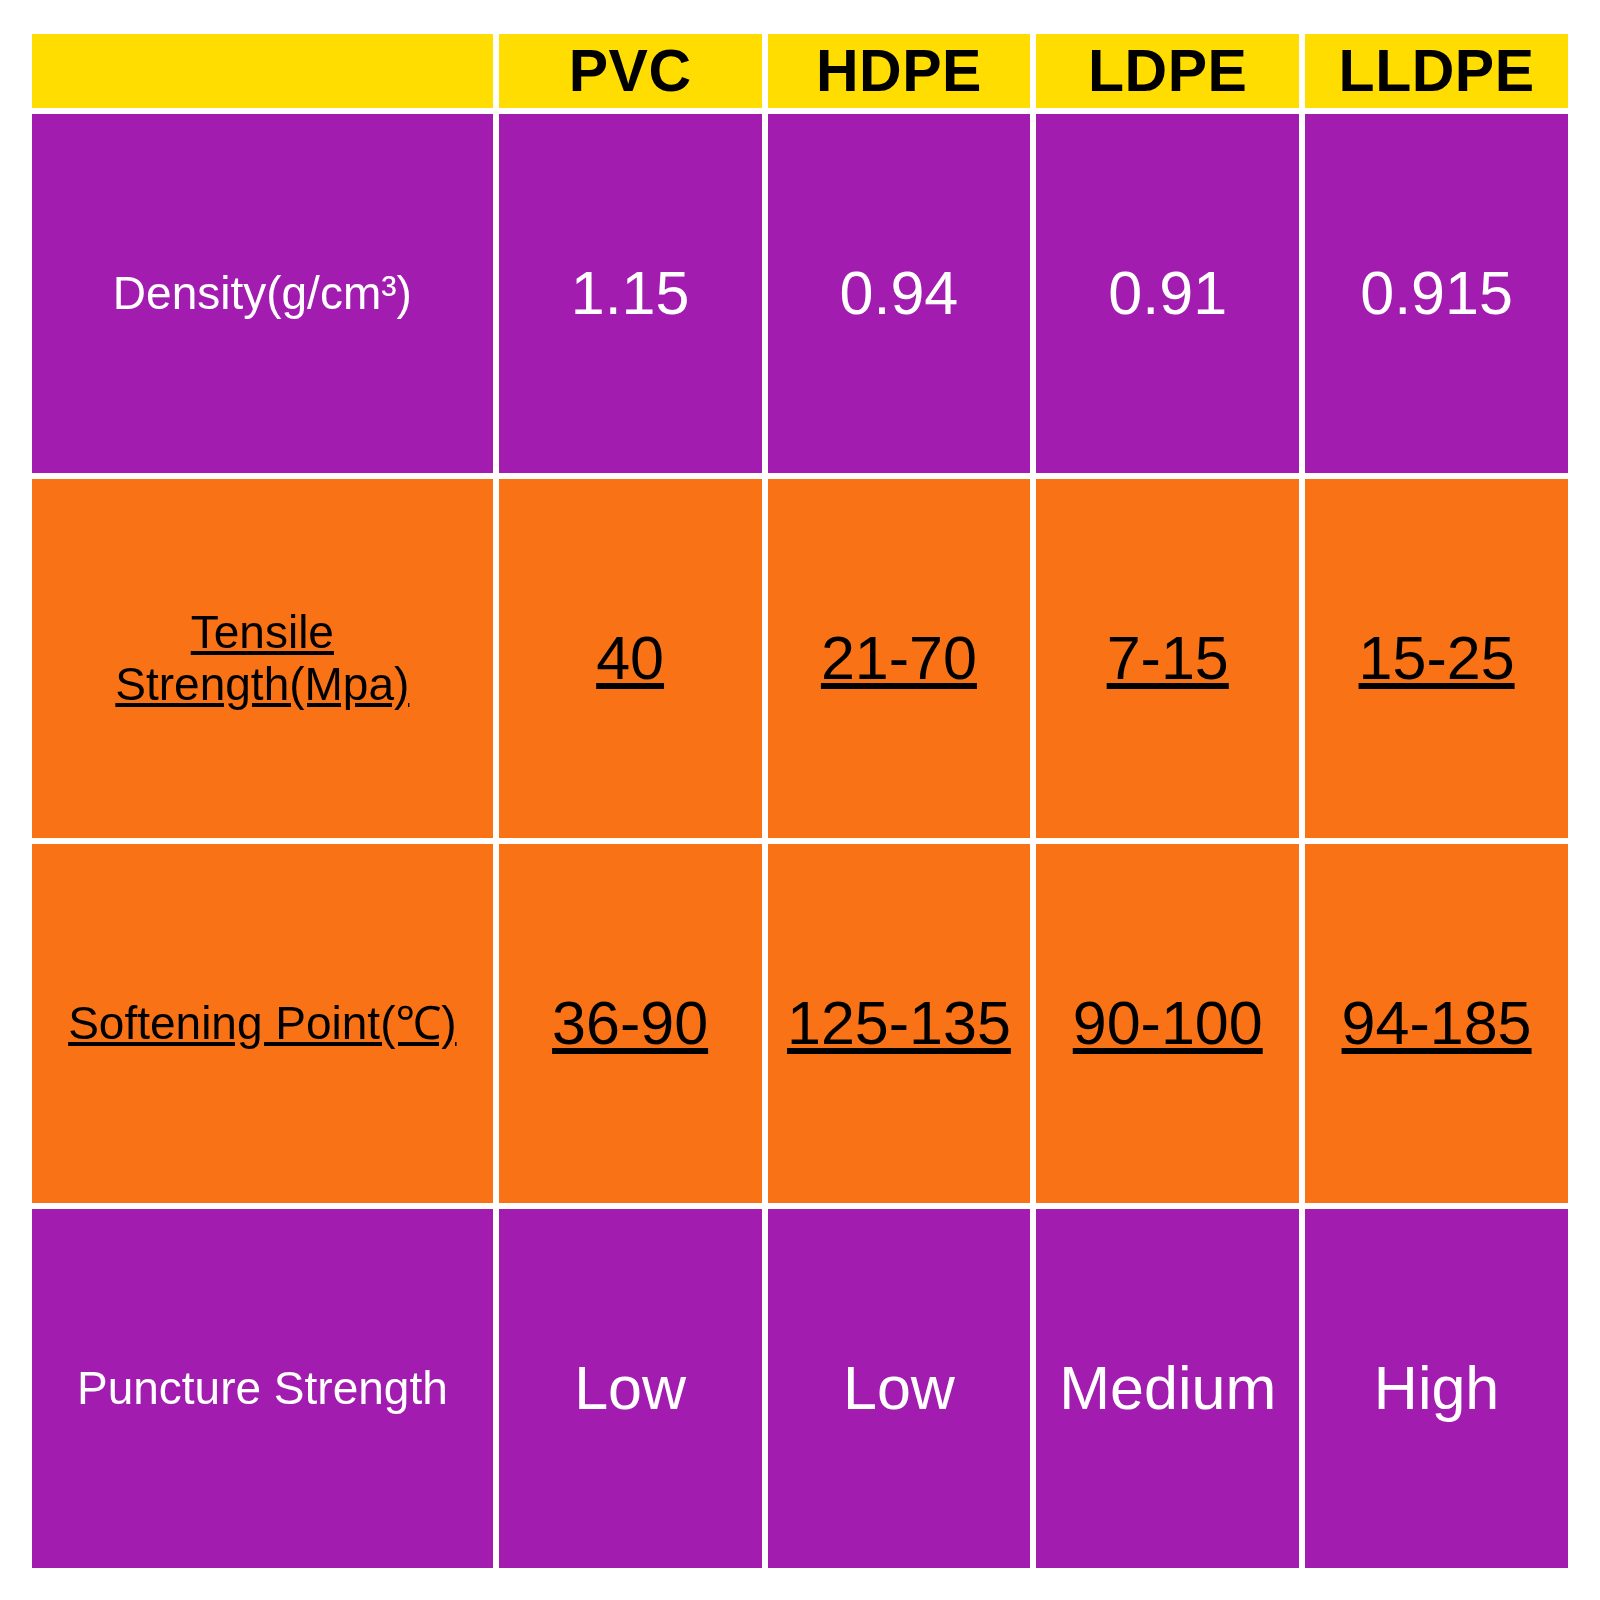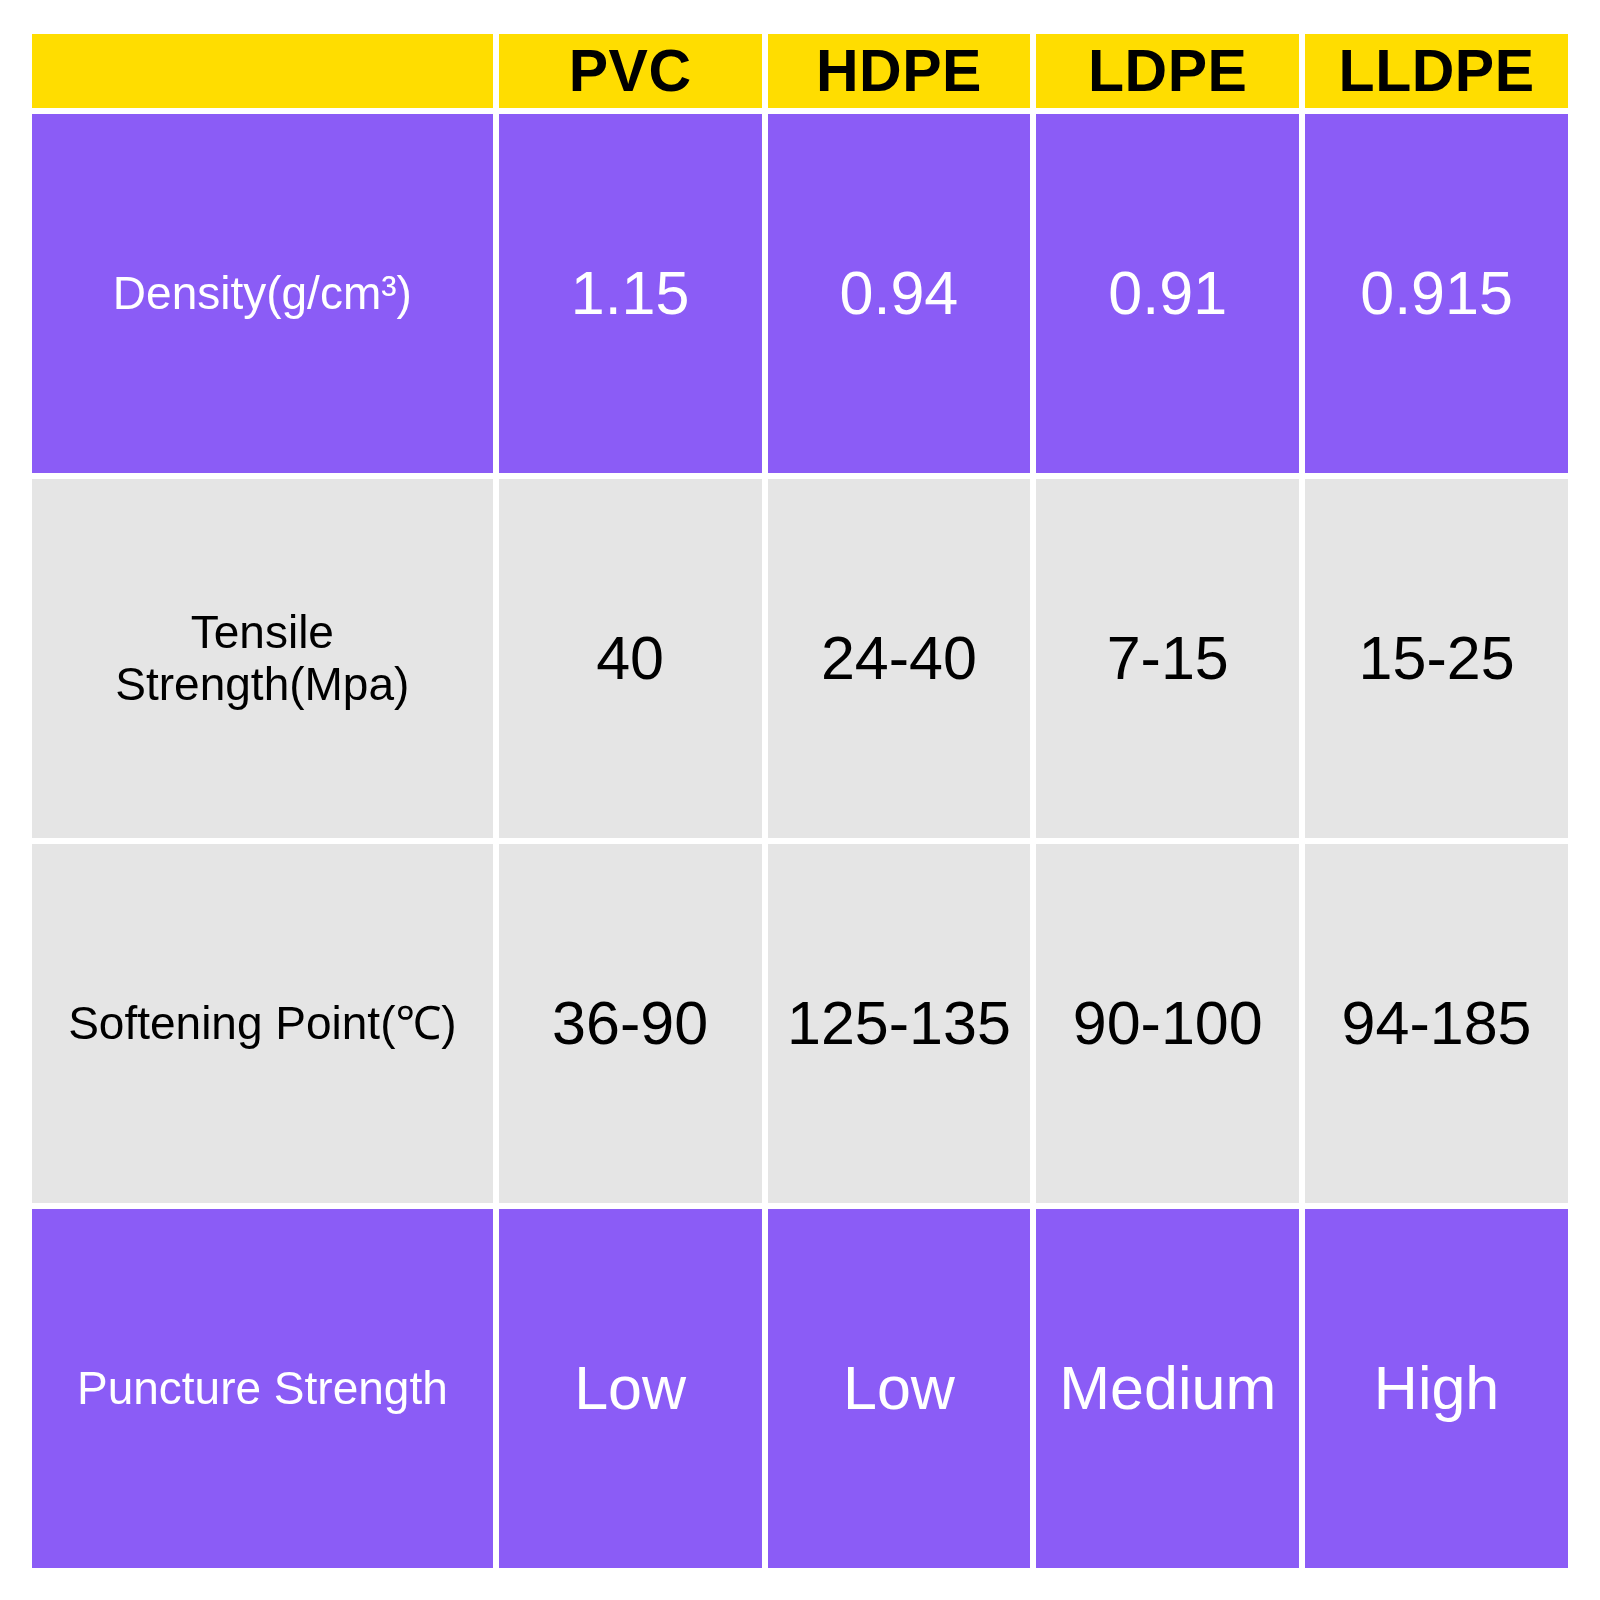--- a/index.html
+++ b/index.html
@@ -46,26 +46,27 @@
     font-size: 59px;
     font-weight: bold;
     letter-spacing: 0.5px;
   }
   tr.head th.corner {
     background: #FFDD00;
   }
 
   
   tr.dark td {
-    background: #8b5cf6;
+    background: #a21caf;
     color: #ffffff;
   }
   tr.light td {
-    background: #e5e5e5;
+    background: #f97316;
     color: #000000;
+    text-decoration: underline;
   }
 
   td.rowlabel {
     font-size: 46px;
   }
   td.val {
     font-size: 61px;
   }
   
   tr.head { height: 15.5%; }
@@ -100,21 +101,21 @@
       <tr class="dark r1">
         <td class="rowlabel">Density(g/cm³)</td>
         <td class="val">1.15</td>
         <td class="val">0.94</td>
         <td class="val">0.91</td>
         <td class="val">0.915</td>
       </tr>
       <tr class="light r2">
         <td class="rowlabel">Tensile Strength(Mpa)</td>
         <td class="val">40</td>
-        <td class="val">24-40</td>
+        <td class="val">21-70</td>
         <td class="val">7-15</td>
         <td class="val">15-25</td>
       </tr>
       <tr class="light r4">
         <td class="rowlabel">Softening Point(℃)</td>
         <td class="val">36-90</td>
         <td class="val">125-135</td>
         <td class="val">90-100</td>
         <td class="val">94-185</td>
       </tr>

